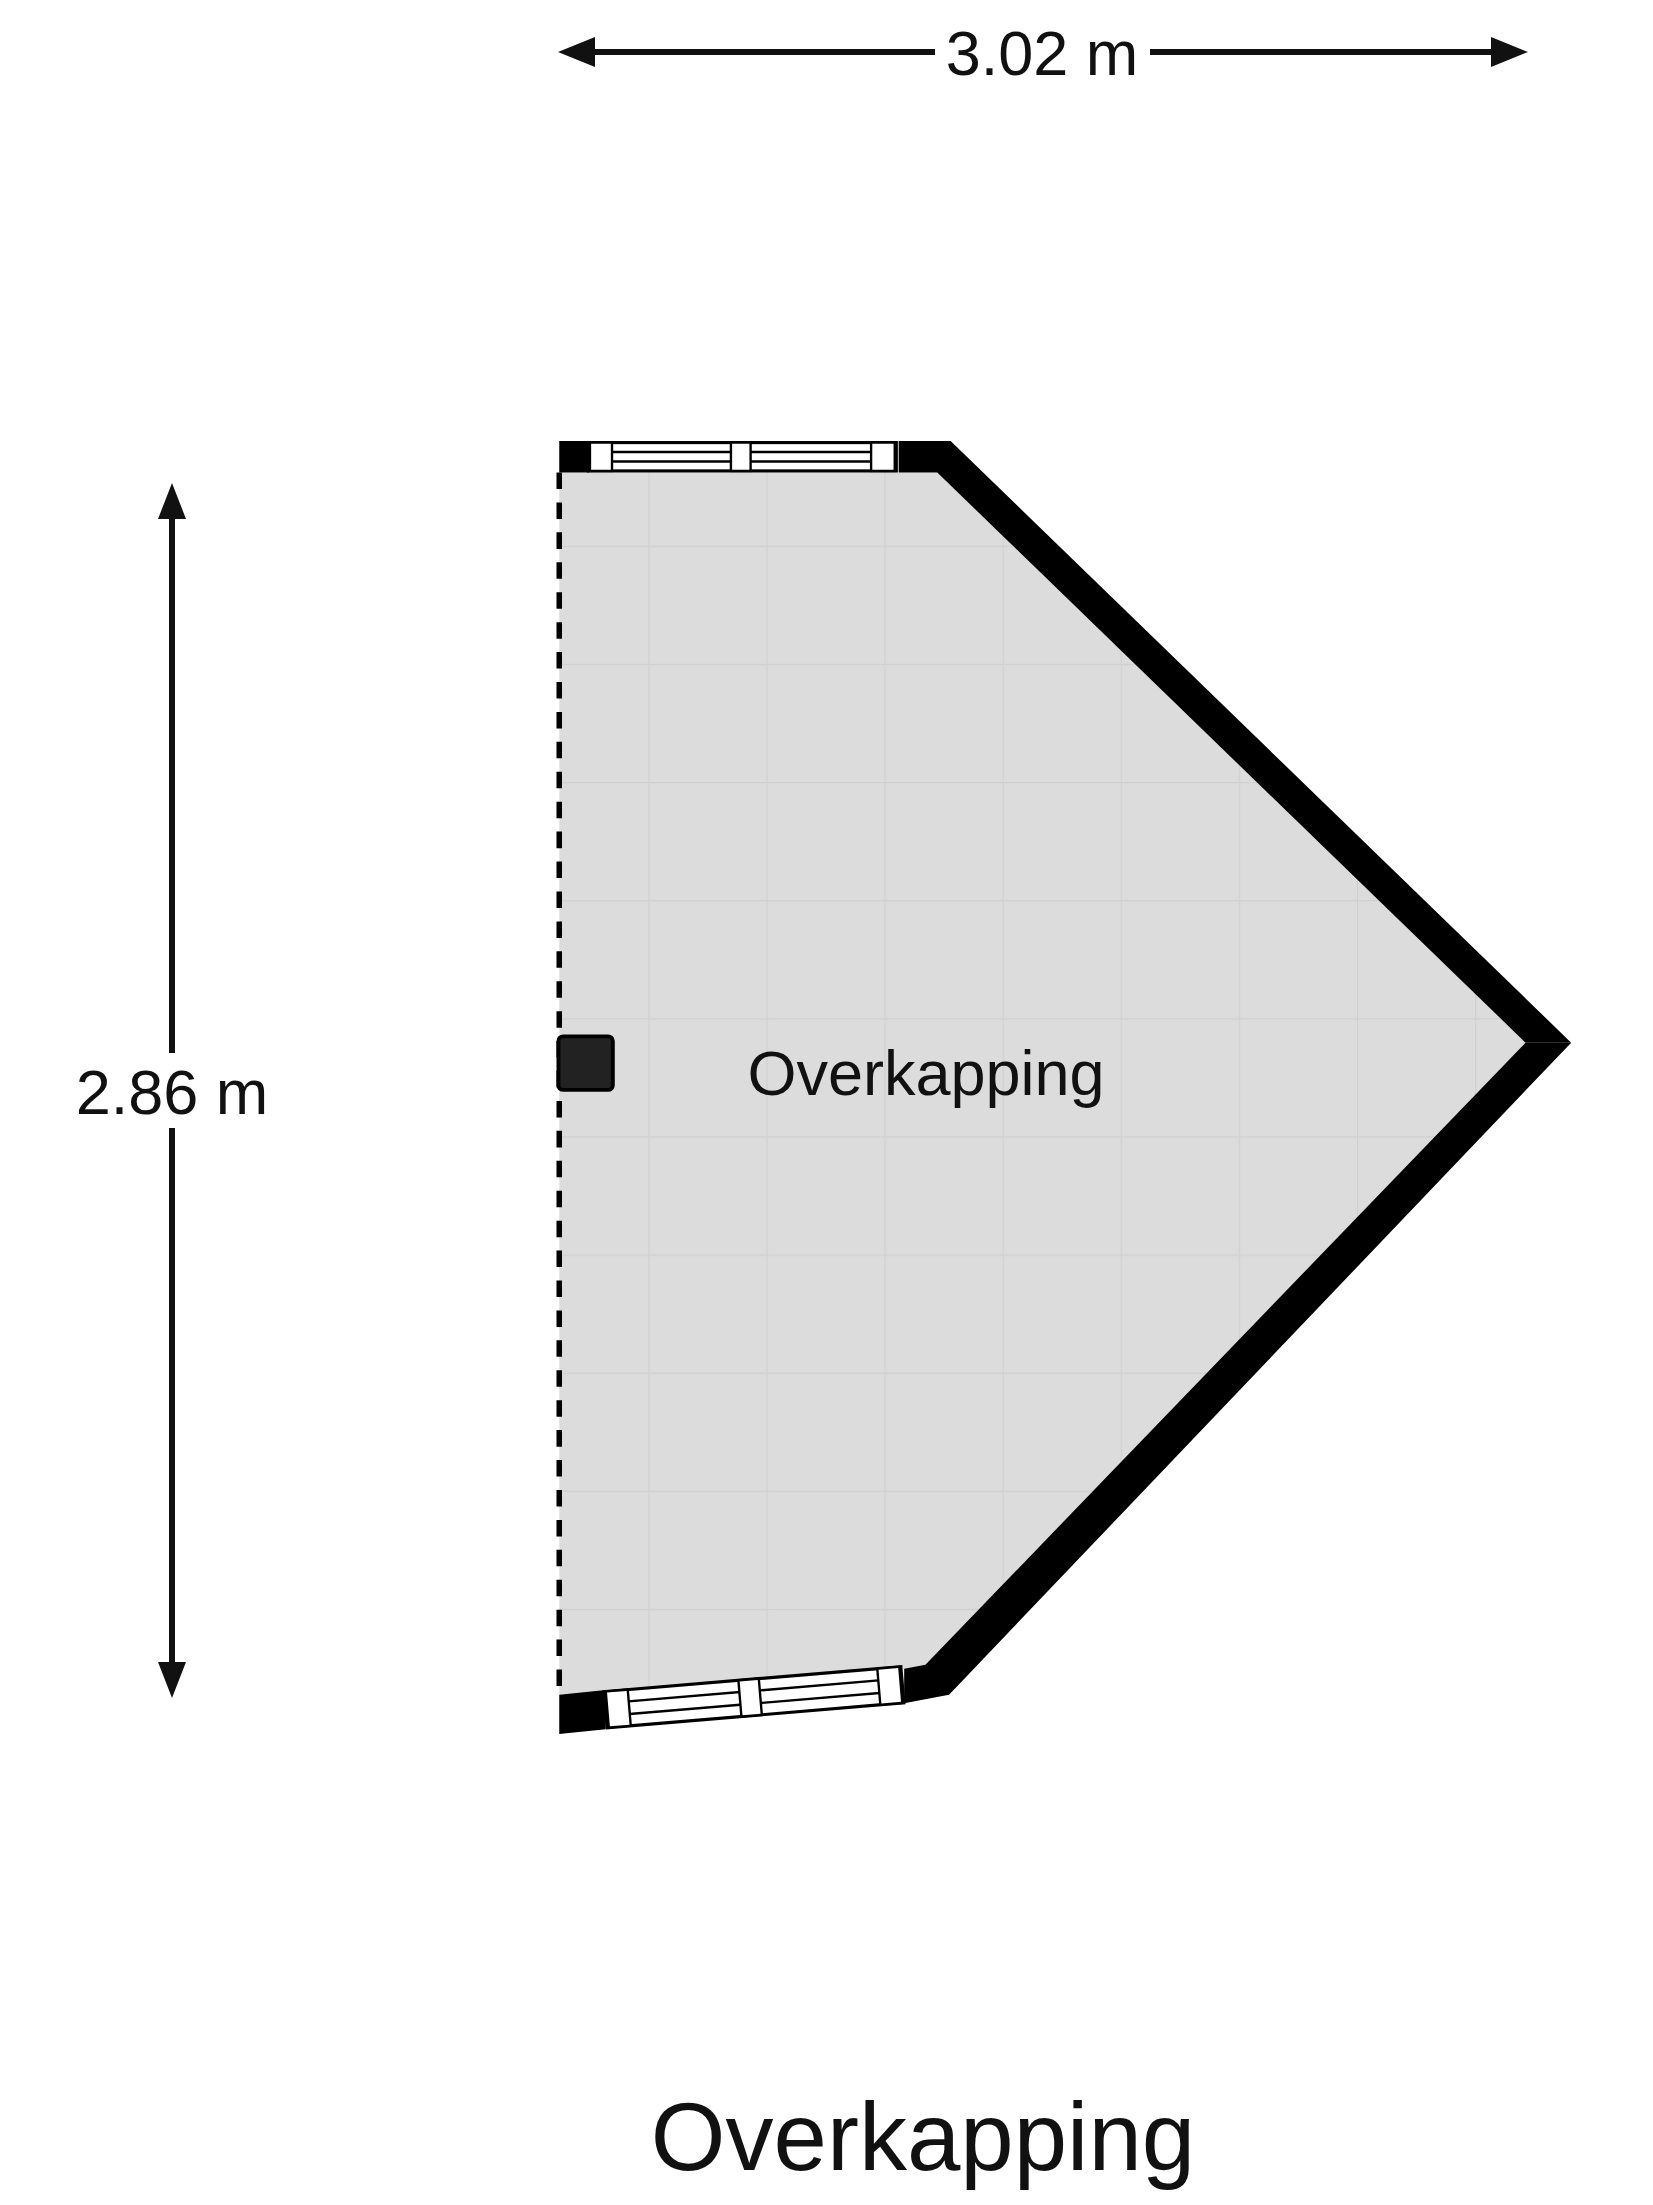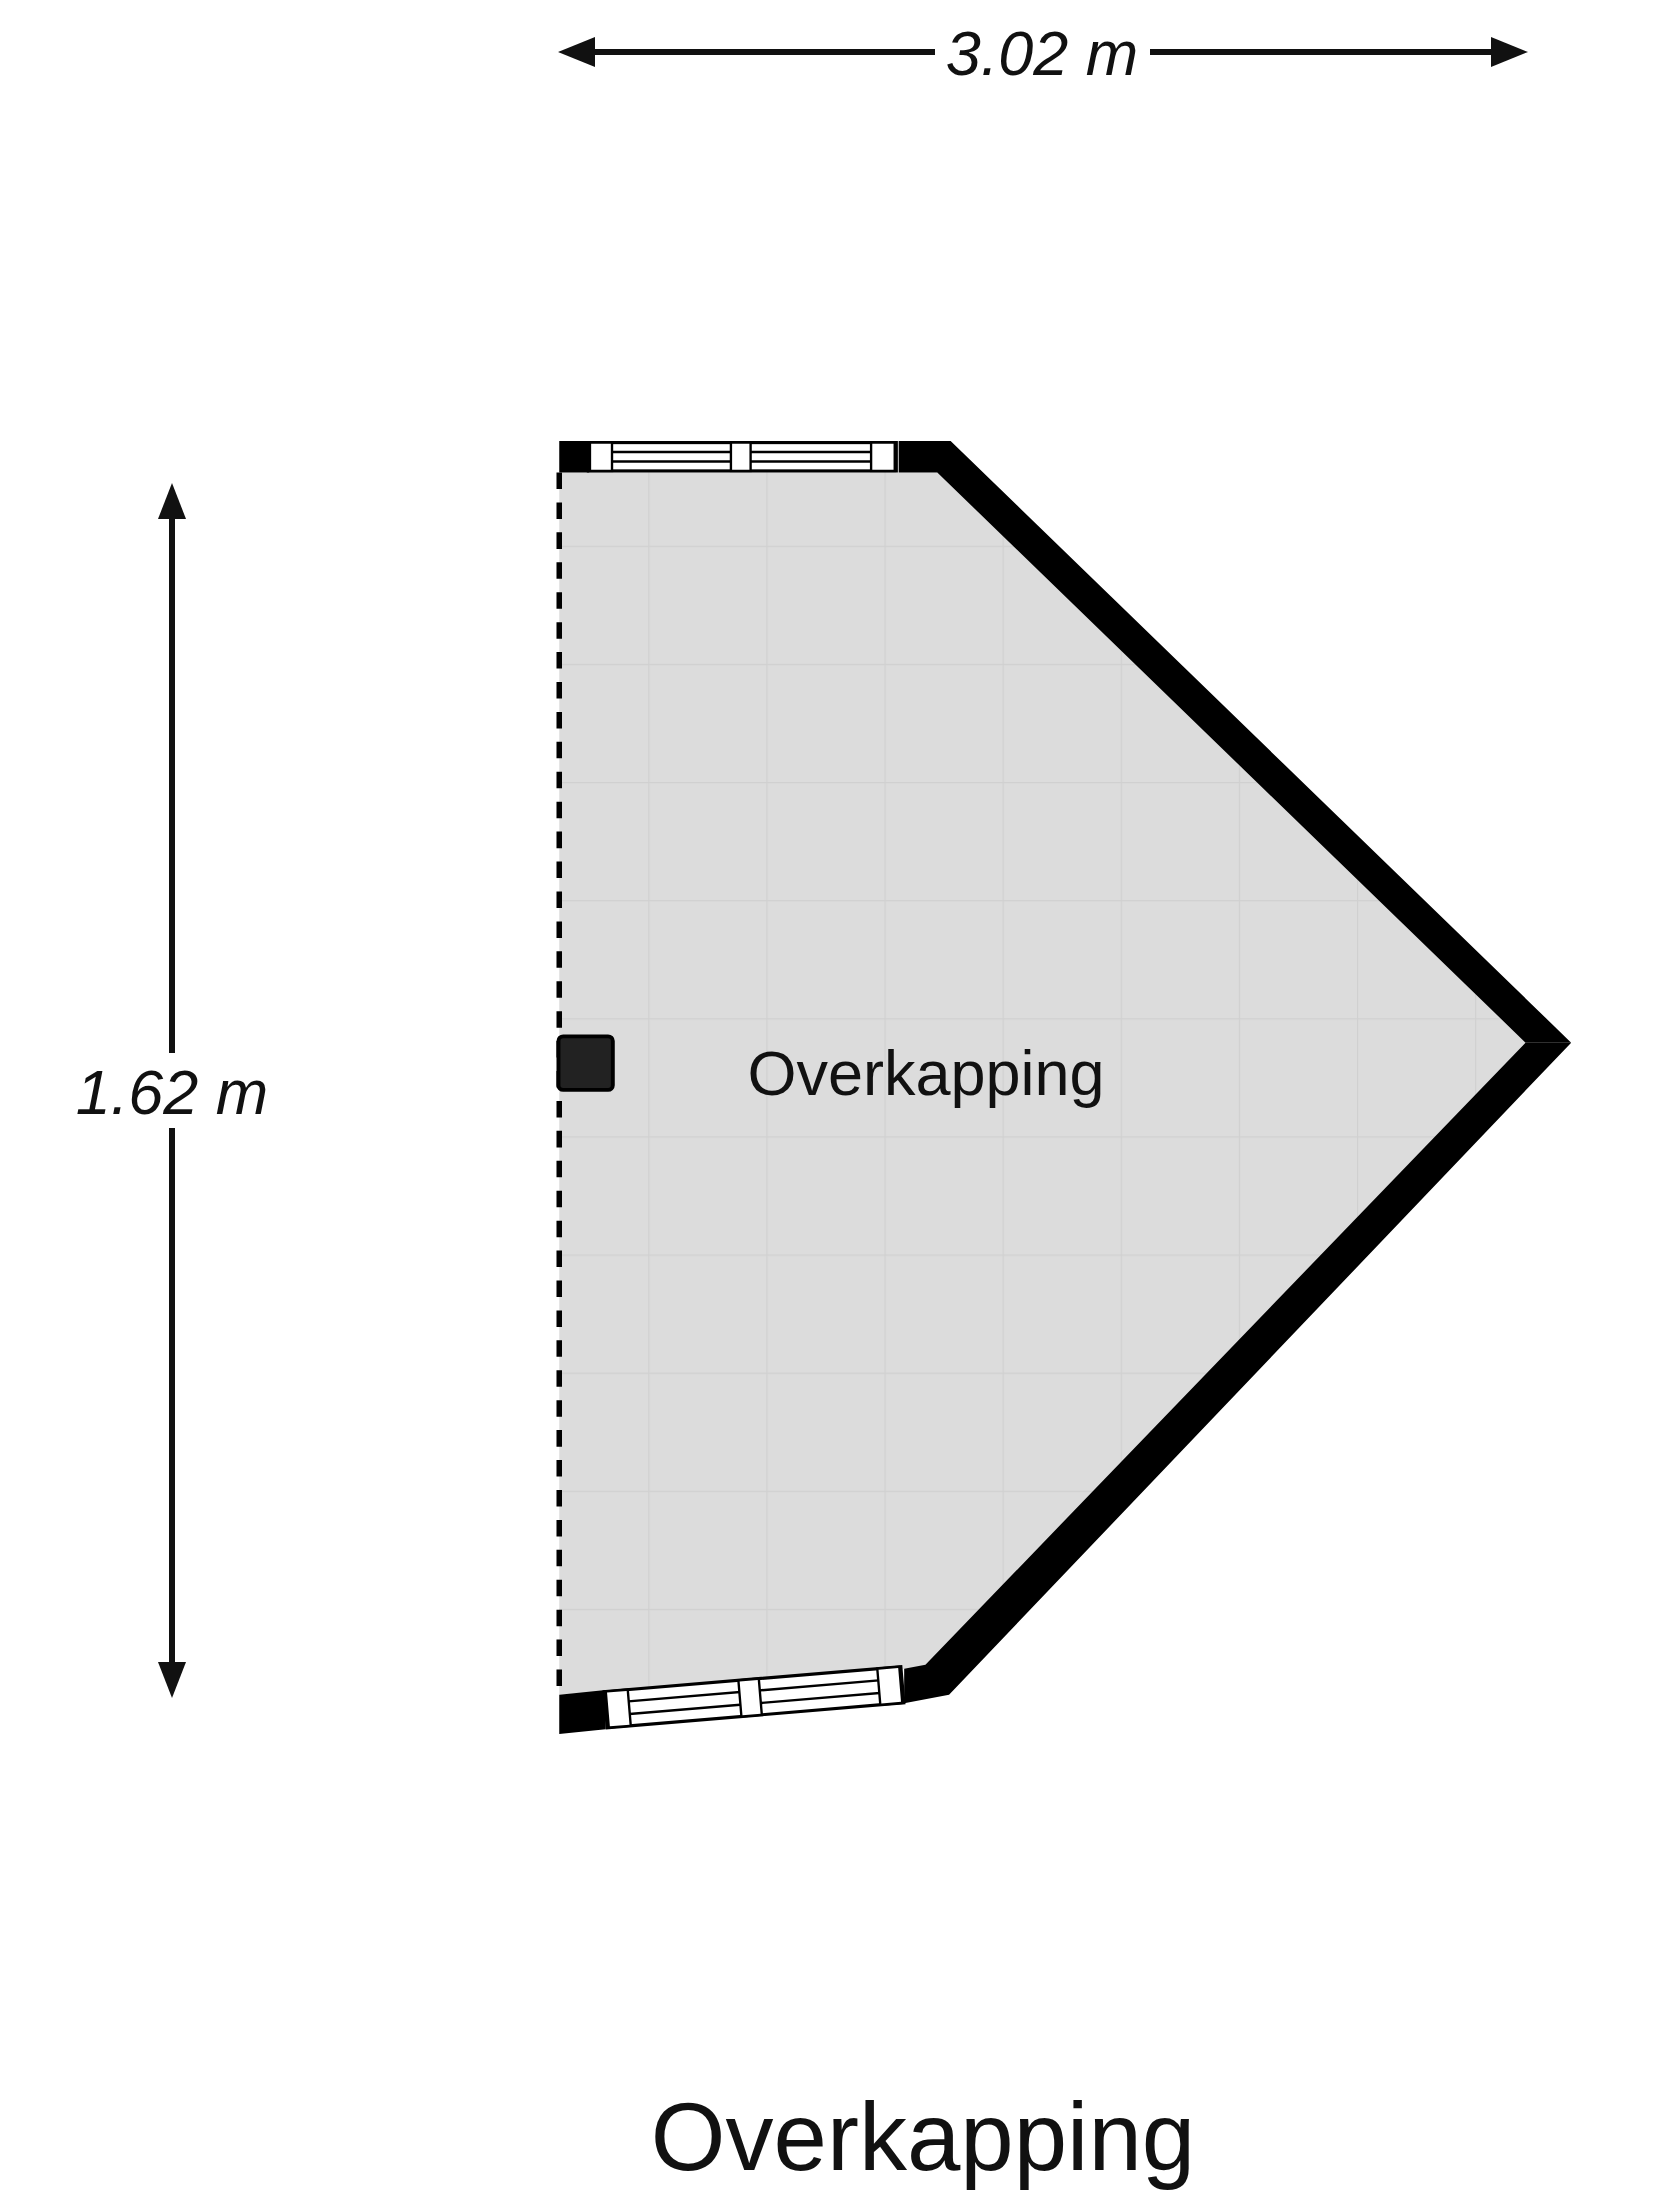--- a/index.html
+++ b/index.html
@@ -14,21 +14,20 @@
   .abs{position:absolute;}
   
   .dim-line{position:absolute;background:var(--dim,#111);}
   .dim-label{
     position:absolute;
     font-size:63px;
     line-height:1;
     color:var(--dim,#111);
     transform:translate(-50%,-50%);
     white-space:nowrap;
-    font-style:italic;
   }
   
   .arrow{position:absolute;width:0;height:0;}
   .arrow-left {border-top:15px solid transparent;border-bottom:15px solid transparent;border-right:37px solid var(--dim,#111);}
   .arrow-right{border-top:15px solid transparent;border-bottom:15px solid transparent;border-left:37px solid var(--dim,#111);}
   .arrow-up   {border-left:14px solid transparent;border-right:14px solid transparent;border-bottom:36px solid var(--dim,#111);}
   .arrow-down {border-left:14px solid transparent;border-right:14px solid transparent;border-top:36px solid var(--dim,#111);}
   
   #plan-svg{position:absolute;left:0;top:0;}
   
@@ -52,21 +51,21 @@
   <div class="arrow arrow-left abs" style="left:558px;top:37px;"></div>
   <div class="dim-line" style="left:591px;top:49px;width:344px;height:6.3px;"></div>
   <div class="dim-label" style="left:1042px;top:53px;">3.02 m</div>
   <div class="dim-line" style="left:1150px;top:49px;width:345px;height:6.3px;"></div>
   <div class="arrow arrow-right abs" style="left:1491px;top:37px;"></div>
 </div>
 
 <div>
   <div class="arrow arrow-up abs" style="left:158px;top:483px;"></div>
   <div class="dim-line" style="left:169px;top:516px;width:6.3px;height:537px;"></div>
-  <div class="dim-label" style="left:172px;top:1092px;">1.62 m</div>
+  <div class="dim-label" style="left:172px;top:1092px;">2.86 m</div>
   <div class="dim-line" style="left:169px;top:1128px;width:6.3px;height:536px;"></div>
   <div class="arrow arrow-down abs" style="left:158px;top:1662px;"></div>
 </div>
 
 <svg id="plan-svg" width="1654" height="2205" viewBox="0 0 2100 2800">
   <defs>
     <pattern id="tiles" x="823" y="693" width="150" height="150" patternUnits="userSpaceOnUse">
       <path d="M 150 0 L 0 0 0 150" fill="none" style="stroke:var(--grid,#d0d0d0)" stroke-width="3"></path>
     </pattern>
   </defs>

